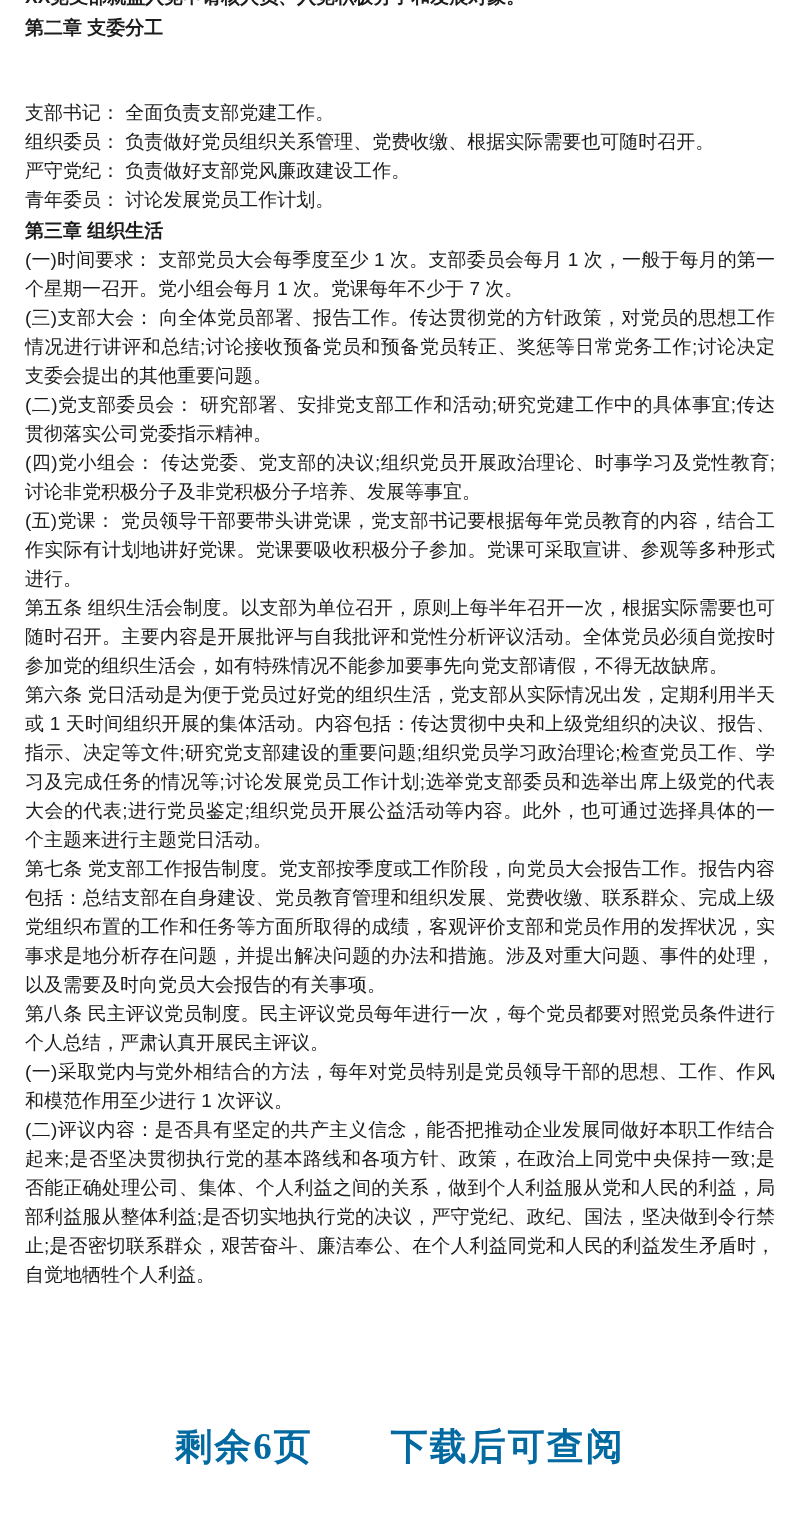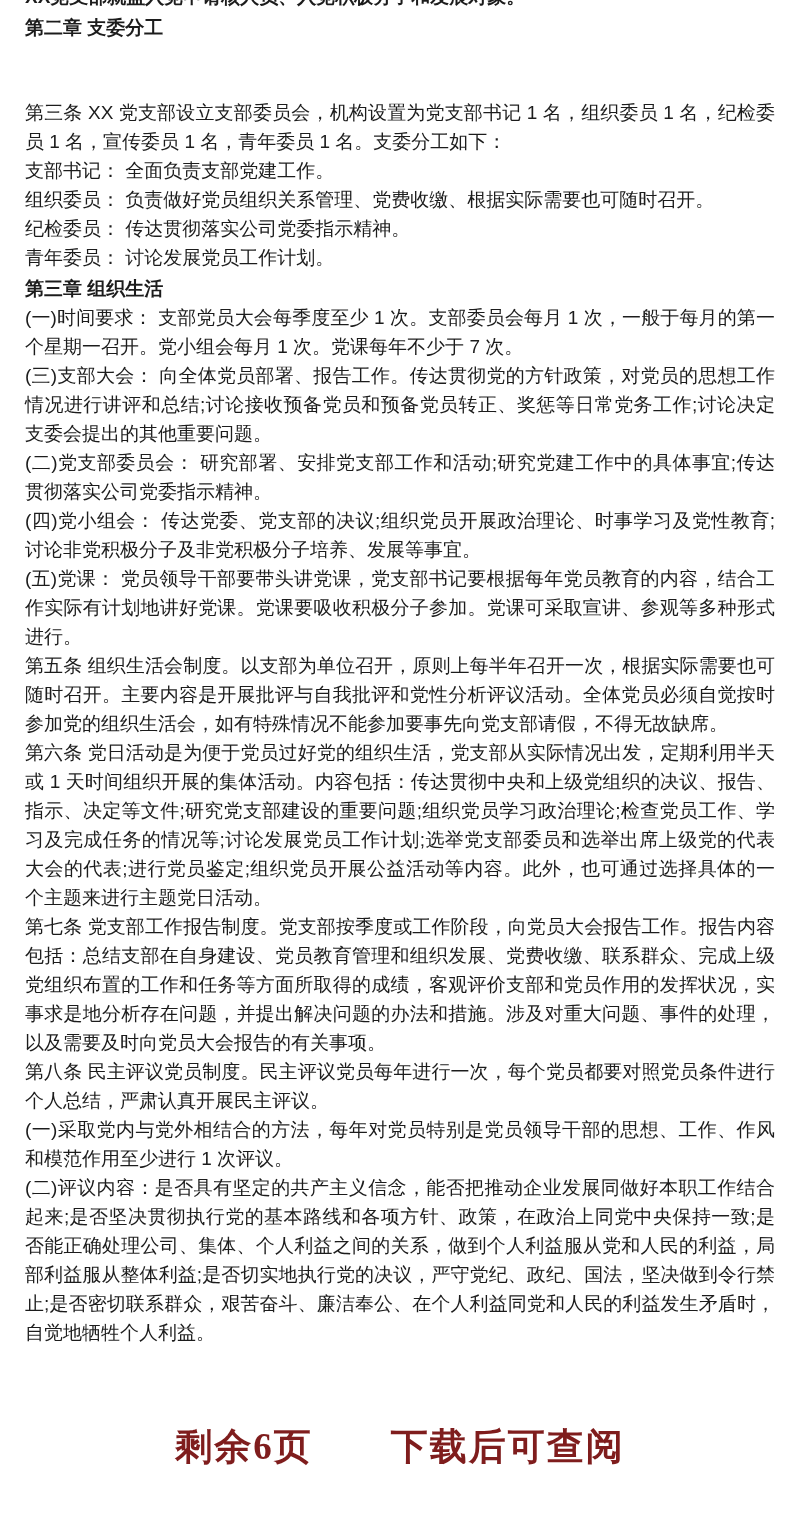--- a/index.html
+++ b/index.html
@@ -49,39 +49,38 @@
       position: absolute;
       top: 1422px;
       left: 0;
       right: 0;
       text-align: center;
     }
     .footer-notice span {
       font-family: "Liberation Serif", "DejaVu Serif", serif;
       font-size: 37px;
       font-weight: bold;
-      color: #7f1d1d;
+      color: #0369a1;
       letter-spacing: 2px;
     }
   </style>
 </head>
 <body>
 
 <div class="page">
 
   <div class="clipped-line">
     <span>XX党支部就监入党申请核人员、入党积极分子和发展对象。</span>
   </div>
 
   <div class="doc-body" id="doc-body">
       <p class="heading gap-after">第二章 支委分工</p>
-      <p class="body">第三条 XX 党支部设立支部委员会，机构设置为党支部书记 1 名，组织委员 1 名，纪检委员 1 名，宣传委员 1 名，青年委员 1 名。支委分工如下：</p>
       <p class="body">支部书记： 全面负责支部党建工作。</p>
       <p class="body">组织委员： 负责做好党员组织关系管理、党费收缴、根据实际需要也可随时召开。</p>
-      <p class="body">纪检委员： 传达贯彻落实公司党委指示精神。</p>
+      <p class="body">严守党纪： 负责做好支部党风廉政建设工作。</p>
       <p class="body">青年委员： 讨论发展党员工作计划。</p>
       <p class="heading">第三章 组织生活</p>
       <p class="body">(一)时间要求： 支部党员大会每季度至少 1 次。支部委员会每月 1 次，一般于每月的第一个星期一召开。党小组会每月 1 次。党课每年不少于 7 次。</p>
       <p class="body">(三)支部大会： 向全体党员部署、报告工作。传达贯彻党的方针政策，对党员的思想工作情况进行讲评和总结;讨论接收预备党员和预备党员转正、奖惩等日常党务工作;讨论决定支委会提出的其他重要问题。</p>
       <p class="body">(二)党支部委员会： 研究部署、安排党支部工作和活动;研究党建工作中的具体事宜;传达贯彻落实公司党委指示精神。</p>
       <p class="body">(四)党小组会： 传达党委、党支部的决议;组织党员开展政治理论、时事学习及党性教育;讨论非党积极分子及非党积极分子培养、发展等事宜。</p>
       <p class="body">(五)党课： 党员领导干部要带头讲党课，党支部书记要根据每年党员教育的内容，结合工作实际有计划地讲好党课。党课要吸收积极分子参加。党课可采取宣讲、参观等多种形式进行。</p>
       <p class="body">第五条 组织生活会制度。以支部为单位召开，原则上每半年召开一次，根据实际需要也可随时召开。主要内容是开展批评与自我批评和党性分析评议活动。全体党员必须自觉按时参加党的组织生活会，如有特殊情况不能参加要事先向党支部请假，不得无故缺席。</p>
       <p class="body">第六条 党日活动是为便于党员过好党的组织生活，党支部从实际情况出发，定期利用半天或 1 天时间组织开展的集体活动。内容包括：传达贯彻中央和上级党组织的决议、报告、指示、决定等文件;研究党支部建设的重要问题;组织党员学习政治理论;检查党员工作、学习及完成任务的情况等;讨论发展党员工作计划;选举党支部委员和选举出席上级党的代表大会的代表;进行党员鉴定;组织党员开展公益活动等内容。此外，也可通过选择具体的一个主题来进行主题党日活动。</p>
       <p class="body">第七条 党支部工作报告制度。党支部按季度或工作阶段，向党员大会报告工作。报告内容包括：总结支部在自身建设、党员教育管理和组织发展、党费收缴、联系群众、完成上级党组织布置的工作和任务等方面所取得的成绩，客观评价支部和党员作用的发挥状况，实事求是地分析存在问题，并提出解决问题的办法和措施。涉及对重大问题、事件的处理，以及需要及时向党员大会报告的有关事项。</p>

